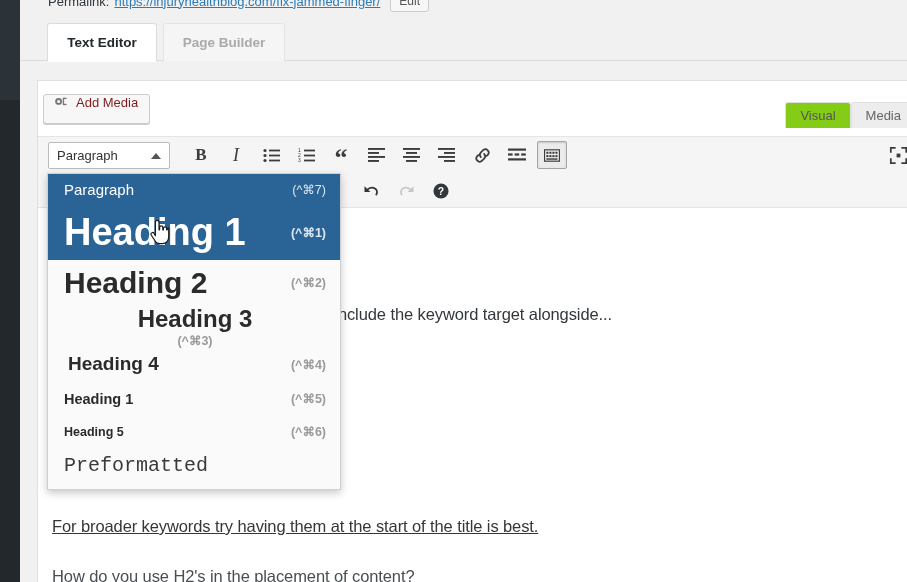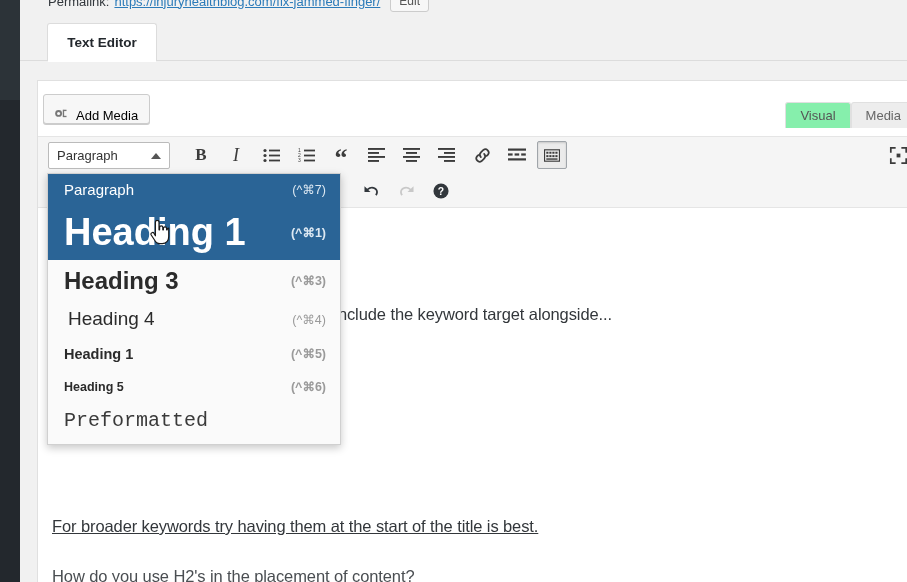--- a/index.html
+++ b/index.html
@@ -97,26 +97,26 @@
 
   
   .media-row {
     position: absolute; left: 38px; top: 92px;
     width: 876px; height: 44px;
     background: #fff;
   }
   .add-media-btn {
     position: absolute; left: 5px; top: 2px;
     height: 30px;
-    display: flex; align-items: flex-end; gap: 7px;
+    display: flex; align-items: flex-start; gap: 7px;
     padding: 0 11px 0 9px;
     background: #f7f7f7;
     border: 1px solid #cccccc;
     border-radius: 3px;
-    color: #000000;
+    color: #7f1d1d;
     font-size: 13px;
     box-shadow: 0 1px 0 #ccc;
   }
   .media-icon {
     width: 16px; height: 16px;
     display:inline-flex; align-items:center; justify-content:center;
     color:#666;
   }
 
   
@@ -129,21 +129,21 @@
     padding: 0 14px;
     display: flex; align-items: center;
     font-size: 13px;
     border: 1px solid #e0e0e0;
     border-bottom: none;
     border-radius: 3px 3px 0 0;
     color: #666;
     background: #ededed;
   }
   .modetab-active {
-    background: #86efac;
+    background: #84cc16;
     color: #555;
     border-color: #e0e0e0;
   }
 
   
   .mce-toolbar {
     position: absolute; left: 38px; top: 136px;
     width: 876px; height: 72px;
     background: #f5f5f5;
     border-top: 1px solid #e5e5e5;
@@ -205,22 +205,22 @@
     color: #2b2b2b;
     white-space: nowrap;
   }
   .fmt-item .sc { font-size: 12.5px; color: #9a9a9a; font-family: "Liberation Sans", sans-serif; }
   .fmt-sel { background: #2a6496; color: #fff; }
   .fmt-sel .sc { color: #dce8f2; }
 
   .it-para { height: 30px; font-size: 15px; }
   .it-h1   { height: 56px; font-size: 38px; font-weight: bold; }
   .it-h2   { height: 45px; font-size: 30px; font-weight: bold; }
-  .it-h3   { height: 41px; font-size: 24px; font-weight: bold; }
-  .it-h4   { height: 36px; font-size: 19px; font-weight: normal; padding-left: 20px; }
+  .it-h3   { height: 41px; font-size: 24px; font-weight: bold; flex-direction: column; }
+  .it-h4   { height: 36px; font-size: 19px; font-weight: bold; padding-left: 20px; }
   .it-h5   { height: 33px; font-size: 14.5px; font-weight: bold; }
   .it-h6   { height: 33px; font-size: 12.5px; font-weight: bold; }
   .it-pre  { height: 34px; font-size: 20px; font-family: "Liberation Mono", monospace; color: #3a3a3a; }
   .it-h1 .sc, .it-h2 .sc, .it-h3 .sc, .it-h4 .sc { align-self: center; }
 
   
   .ed-body {
     position: absolute; left: 38px; top: 209px;
     width: 876px; height: 373px;
     background: #fff;
@@ -257,20 +257,23 @@
 
   <div class="permalink-row">
     <span class="permalink-label">Permalink:</span>
     <span class="permalink-url">https://injuryhealthblog.com/fix-jammed-finger/</span>
     <span class="permalink-edit">Edit</span>
   </div>
 
   <div class="tabstrip">
     <div class="tab tab-active">
       <span>Text Editor</span>
+    </div>
+    <div class="tab tab-inactive">
+      <span>Page Builder</span>
     </div>
   </div>
 
   <div class="editor-panel"></div>
 
   <div class="media-row">
     <div class="add-media-btn">
       <span class="media-icon">
         <svg width="16" height="16" viewBox="0 0 20 20" fill="#777">
           <circle cx="7" cy="8" r="4.3"></circle>
@@ -442,20 +445,24 @@
     <div class="fmt-item it-para fmt-sel">
       <span>Paragraph</span>
       <span class="sc">(^⌘7)</span>
     </div>
 
     <div class="fmt-item it-h1 fmt-sel">
       <span>Heading 1</span>
       <span class="sc">(^⌘1)</span>
     </div>
 
+    <div class="fmt-item it-h2">
+      <span>Heading 2</span>
+      <span class="sc">(^⌘2)</span>
+    </div>
 
     <div class="fmt-item it-h3">
       <span>Heading 3</span>
       <span class="sc">(^⌘3)</span>
     </div>
 
     <div class="fmt-item it-h4">
       <span>Heading 4</span>
       <span class="sc">(^⌘4)</span>
     </div>

